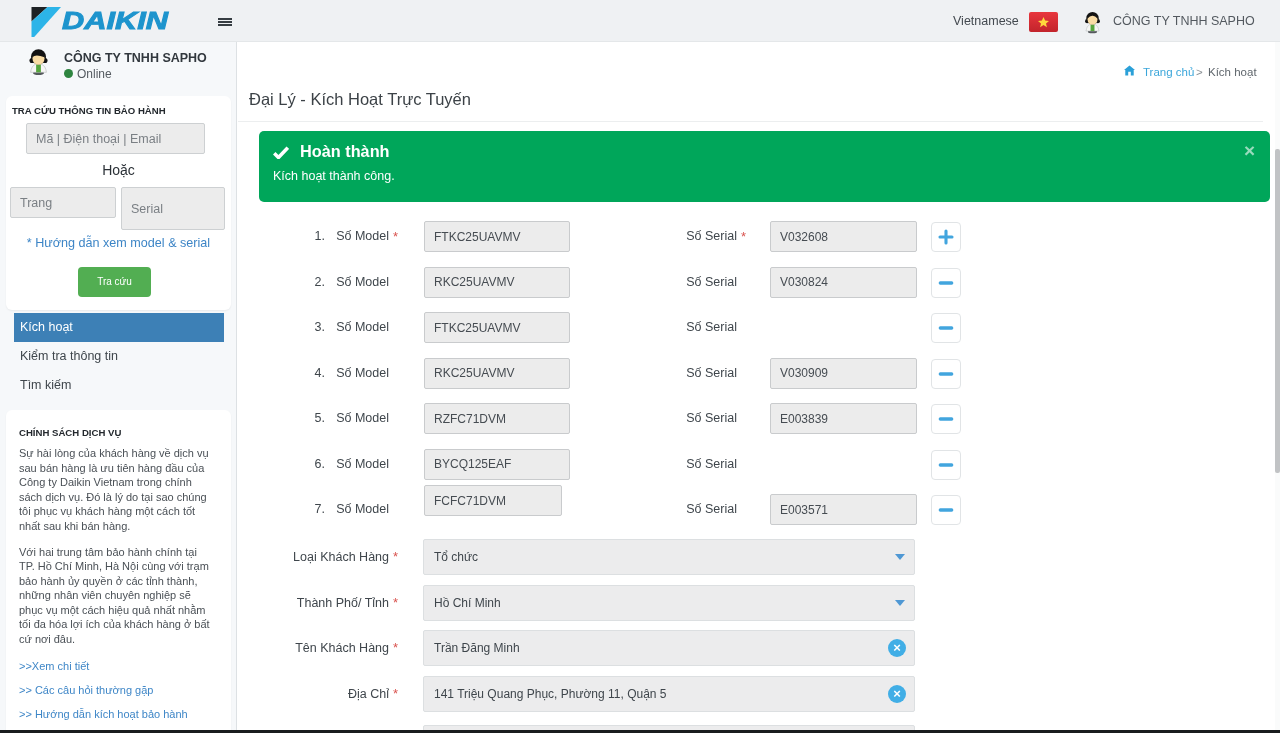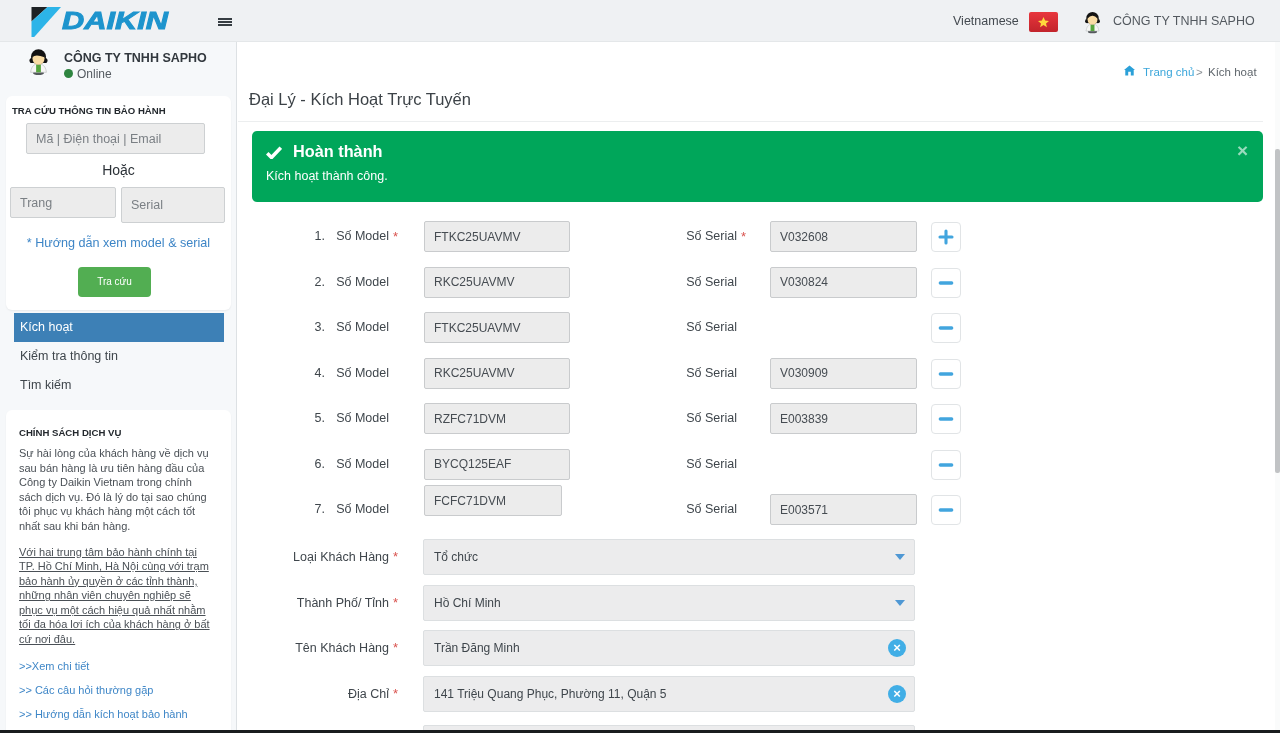--- a/index.html
+++ b/index.html
@@ -80,52 +80,52 @@
   </svg>
   <div class="abs" style="left:64px;top:9px;font-size:12.5px;font-weight:bold;color:#32383e;">CÔNG TY TNHH SAPHO</div>
   <div class="abs" style="left:64px;top:27px;width:9px;height:9px;border-radius:50%;background:#2e8540;"></div>
   <div class="abs" style="left:77px;top:25px;font-size:12px;color:#555b61;">Online</div>
 
   <div class="card" style="top:54px;height:214px;">
     <div class="abs sideheading" style="left:6px;top:8.5px;">TRA CỨU THÔNG TIN BẢO HÀNH</div>
     <div class="sinput" style="left:20px;top:27px;width:179px;height:31px;">Mã | Điện thoại | Email</div>
     <div class="abs" style="left:0;top:66px;width:100%;text-align:center;font-size:14px;color:#2b3137;">Hoặc</div>
     <div class="sinput" style="left:4px;top:91px;width:106px;height:31px;">Trang</div>
-    <div class="sinput" style="left:115px;top:91px;width:104px;height:36px;">Serial</div>
+    <div class="sinput" style="left:115px;top:91px;width:104px;height:43px;">Serial</div>
     <div class="abs" style="left:0;top:140px;width:100%;text-align:center;font-size:12.6px;color:#3d85c6;">* Hướng dẫn xem model &amp; serial</div>
     <div class="abs" style="left:72px;top:171px;width:73px;height:30px;background:#52ae52;border-radius:4px;color:#fff;font-size:10px;text-align:center;line-height:30px;">Tra cứu</div>
   </div>
 
   <div class="abs" style="left:14px;top:271px;width:210px;height:29px;background:#3d80b6;color:#fff;font-size:12.5px;line-height:29px;padding-left:6px;">Kích hoạt</div>
   <div class="abs" style="left:14px;top:300px;width:210px;height:29px;color:#3f464c;font-size:12.5px;line-height:29px;padding-left:6px;">Kiểm tra thông tin</div>
   <div class="abs" style="left:14px;top:329px;width:210px;height:29px;color:#3f464c;font-size:12.5px;line-height:29px;padding-left:6px;">Tìm kiếm</div>
 
   <div class="card" style="top:368px;height:330px;">
     <div class="abs sideheading" style="left:13px;top:17px;">CHÍNH SÁCH DỊCH VỤ</div>
     <div class="abs" style="left:13px;top:36px;font-size:11px;line-height:14.6px;color:#4a5056;white-space:nowrap;">Sự hài lòng của khách hàng về dịch vụ<br>sau bán hàng là ưu tiên hàng đầu của<br>Công ty Daikin Vietnam trong chính<br>sách dịch vụ. Đó là lý do tại sao chúng<br>tôi phục vụ khách hàng một cách tốt<br>nhất sau khi bán hàng.</div>
-    <div class="abs" style="left:13px;top:134.5px;font-size:11px;line-height:14.6px;color:#4a5056;white-space:nowrap;text-decoration:underline;">Với hai trung tâm bảo hành chính tại<br>TP. Hồ Chí Minh, Hà Nội cùng với trạm<br>bảo hành ủy quyền ở các tỉnh thành,<br>những nhân viên chuyên nghiệp sẽ<br>phục vụ một cách hiệu quả nhất nhằm<br>tối đa hóa lợi ích của khách hàng ở bất<br>cứ nơi đâu.</div>
+    <div class="abs" style="left:13px;top:134.5px;font-size:11px;line-height:14.6px;color:#4a5056;white-space:nowrap;">Với hai trung tâm bảo hành chính tại<br>TP. Hồ Chí Minh, Hà Nội cùng với trạm<br>bảo hành ủy quyền ở các tỉnh thành,<br>những nhân viên chuyên nghiệp sẽ<br>phục vụ một cách hiệu quả nhất nhằm<br>tối đa hóa lợi ích của khách hàng ở bất<br>cứ nơi đâu.</div>
     <div class="abs" style="left:13px;top:250px;font-size:11px;color:#3e86c7;">&gt;&gt;Xem chi tiết</div>
     <div class="abs" style="left:13px;top:274px;font-size:11px;color:#3e86c7;">&gt;&gt; Các câu hỏi thường gặp</div>
     <div class="abs" style="left:13px;top:298px;font-size:11px;color:#3e86c7;">&gt;&gt; Hướng dẫn kích hoạt bảo hành</div>
   </div>
 </div>
 
 <div id="main">
 
   <svg class="abs" style="left:887px;top:23px;" width="11" height="11" viewBox="0 0 12 11">
     <path d="M6 0 L12 5 L10.6 5 L10.6 11 L7.4 11 L7.4 6.8 L4.6 6.8 L4.6 11 L1.4 11 L1.4 5 L0 5 Z" fill="#2ba0d8"></path>
   </svg>
   <div class="abs" style="left:906px;top:24px;font-size:11.5px;color:#3ba6da;">Trang chủ</div>
   <div class="abs" style="left:959px;top:24px;font-size:11.5px;color:#8a9095;">&gt;</div>
   <div class="abs" style="left:971px;top:24px;font-size:11.5px;color:#5f666c;">Kích hoạt</div>
 
   <div class="abs" style="left:12px;top:48px;font-size:16.5px;color:#3c4247;">Đại Lý - Kích Hoạt Trực Tuyến</div>
   <div class="abs" style="left:1px;top:79px;width:1025px;border-top:1px solid #eceeef;"></div>
 
-  <div class="abs" style="left:15px;top:88.5px;width:1011px;height:71px;background:#00a65a;border-radius:5px;color:#fff;">
+  <div class="abs" style="left:22px;top:88.5px;width:1011px;height:71px;background:#00a65a;border-radius:5px;color:#fff;">
     <svg class="abs" style="left:14px;top:15px;" width="16" height="13" viewBox="0 0 17 14">
       <path d="M1.2 7.8 L5.8 12.4 L15.8 1.8" fill="none" stroke="#fff" stroke-width="3.8" stroke-linecap="butt" stroke-linejoin="miter"></path>
     </svg>
     <div class="abs" style="left:41px;top:11px;font-size:16.3px;font-weight:bold;">Hoàn thành</div>
     <div class="abs" style="left:14px;top:38px;font-size:12.5px;">Kích hoạt thành công.</div>
     <div class="abs" style="right:15px;top:9px;font-size:19px;font-weight:bold;color:rgba(255,255,255,.6);">×</div>
   </div>
 
   <div class="laby" style="left:0;top:179px;width:88px;line-height:31px;">1.</div>
   <div class="laby" style="left:0;top:179px;width:152px;line-height:31px;">Số Model</div>

